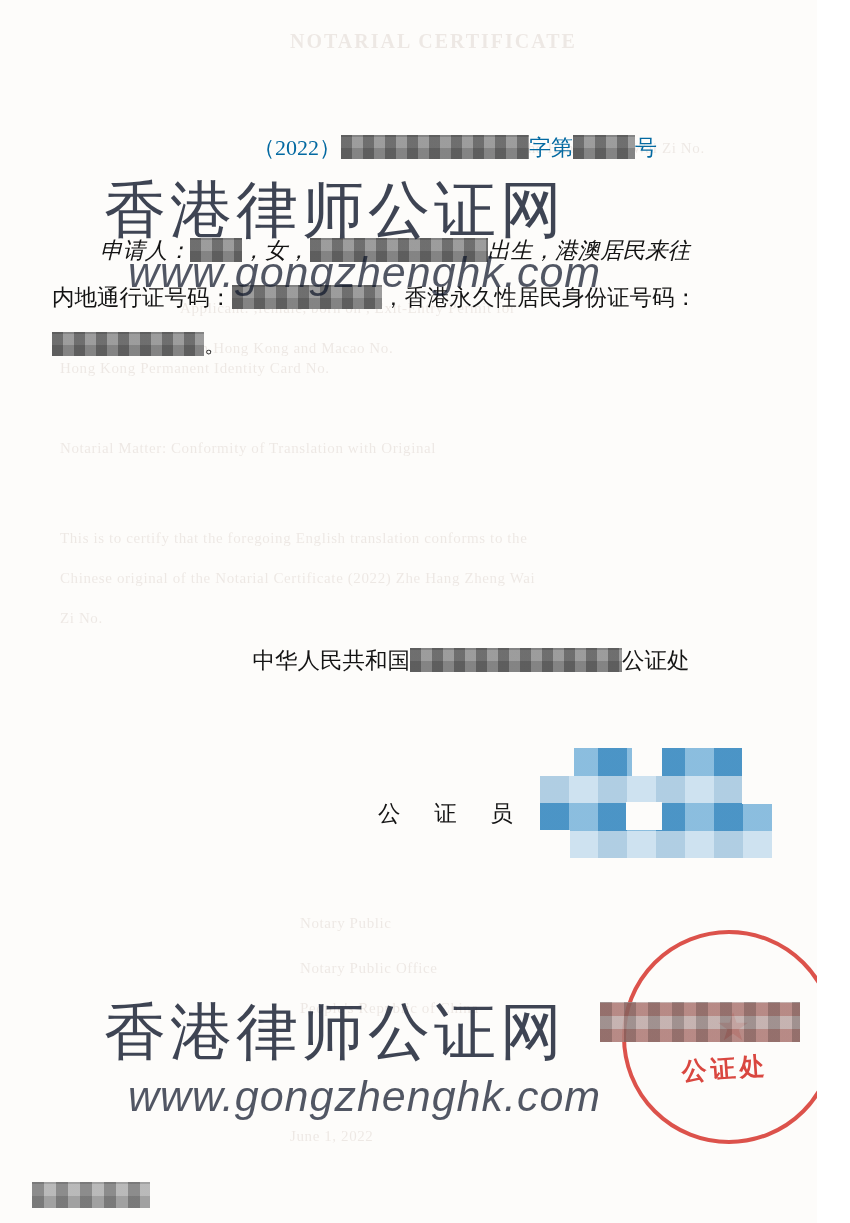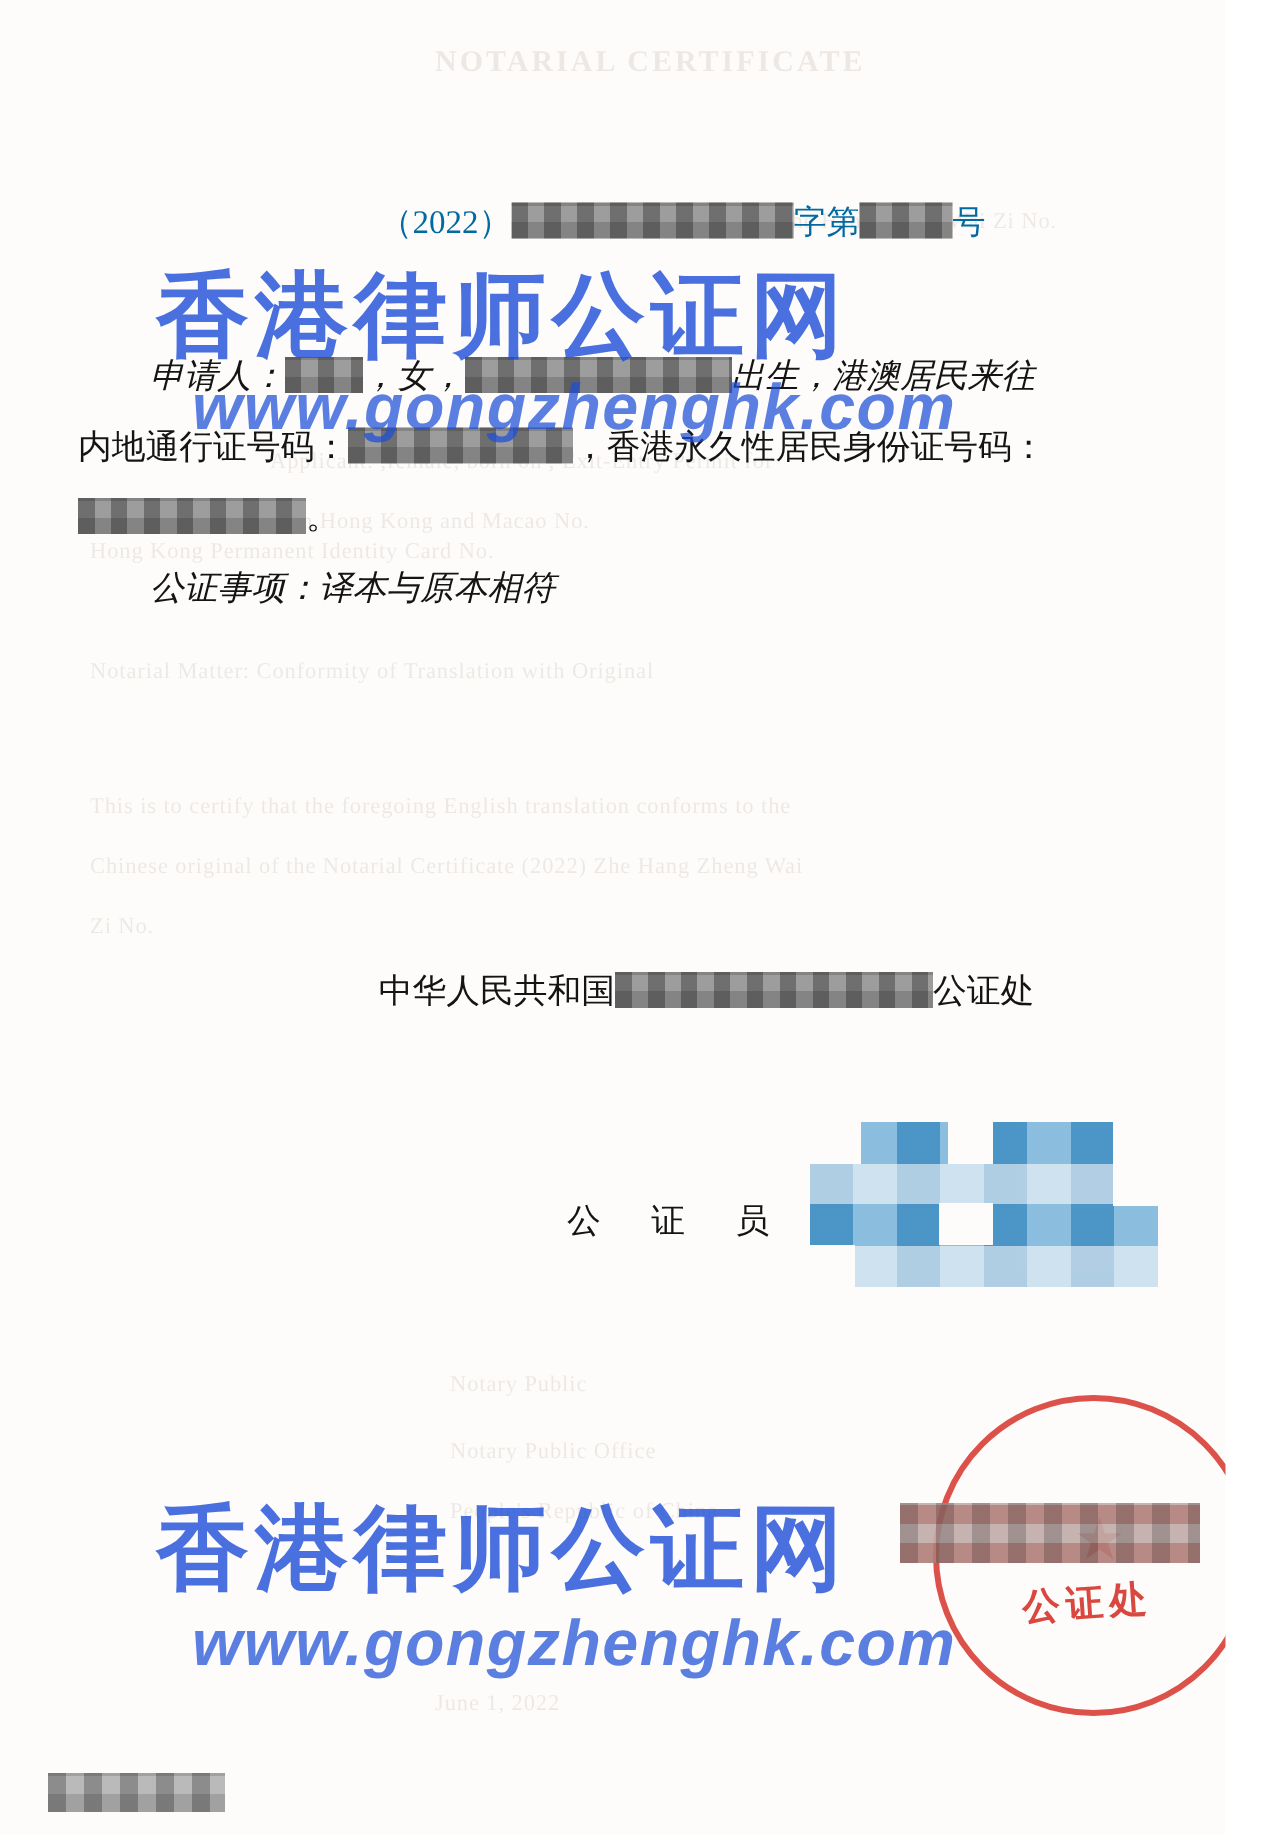--- a/index.html
+++ b/index.html
@@ -218,22 +218,22 @@
         rgba(200,200,200,.85) 12px, rgba(200,200,200,.85) 24px),
       repeating-linear-gradient(0deg,
         rgba(110,110,110,.4) 0px, rgba(110,110,110,.4) 12px,
         rgba(185,185,185,.4) 12px, rgba(185,185,185,.4) 24px);
     background-blend-mode: multiply;
   }
 
   
   .wm {
     position: absolute;
-    color: #1d4ed8;
-    font-weight: bold;
+    color: #0f172a;
+    font-weight: normal;
     white-space: nowrap;
     pointer-events: none;
   }
   .wm-cn-1 {
     left: 104px; top: 168px;
     font-size: 62px;
     letter-spacing: 4px;
     opacity: .80;
     font-family: "Liberation Sans", sans-serif;
   }
@@ -292,21 +292,20 @@
   <div class="body-block">
     <p class="p p-indent">
       <span>申请人：</span><span class="rd dark" style="width:52px;"></span><span>，女，</span><span class="rd dark" style="width:178px;"></span><span>出生，港澳居民来往</span>
     </p>
     <p class="p">
       <span>内地通行证号码：</span><span class="rd dark" style="width:150px;"></span><span>，香港永久性居民身份证号码：</span>
     </p>
     <p class="p">
       <span class="rd dark" style="width:152px;"></span><span>。</span>
     </p>
-    <p class="p p-indent">公证事项：译本与原本相符</p>
   </div>
 
   <div class="office-line">
     <span class="inner">
       <span>中华人民共和国</span><span class="rd dark" style="width:212px;"></span><span>公证处</span>
     </span>
   </div>
 
   <div class="sig-block"></div>
   <div class="sig-gap" style="left:540px; top:748px; width:34px; height:28px;"></div>

